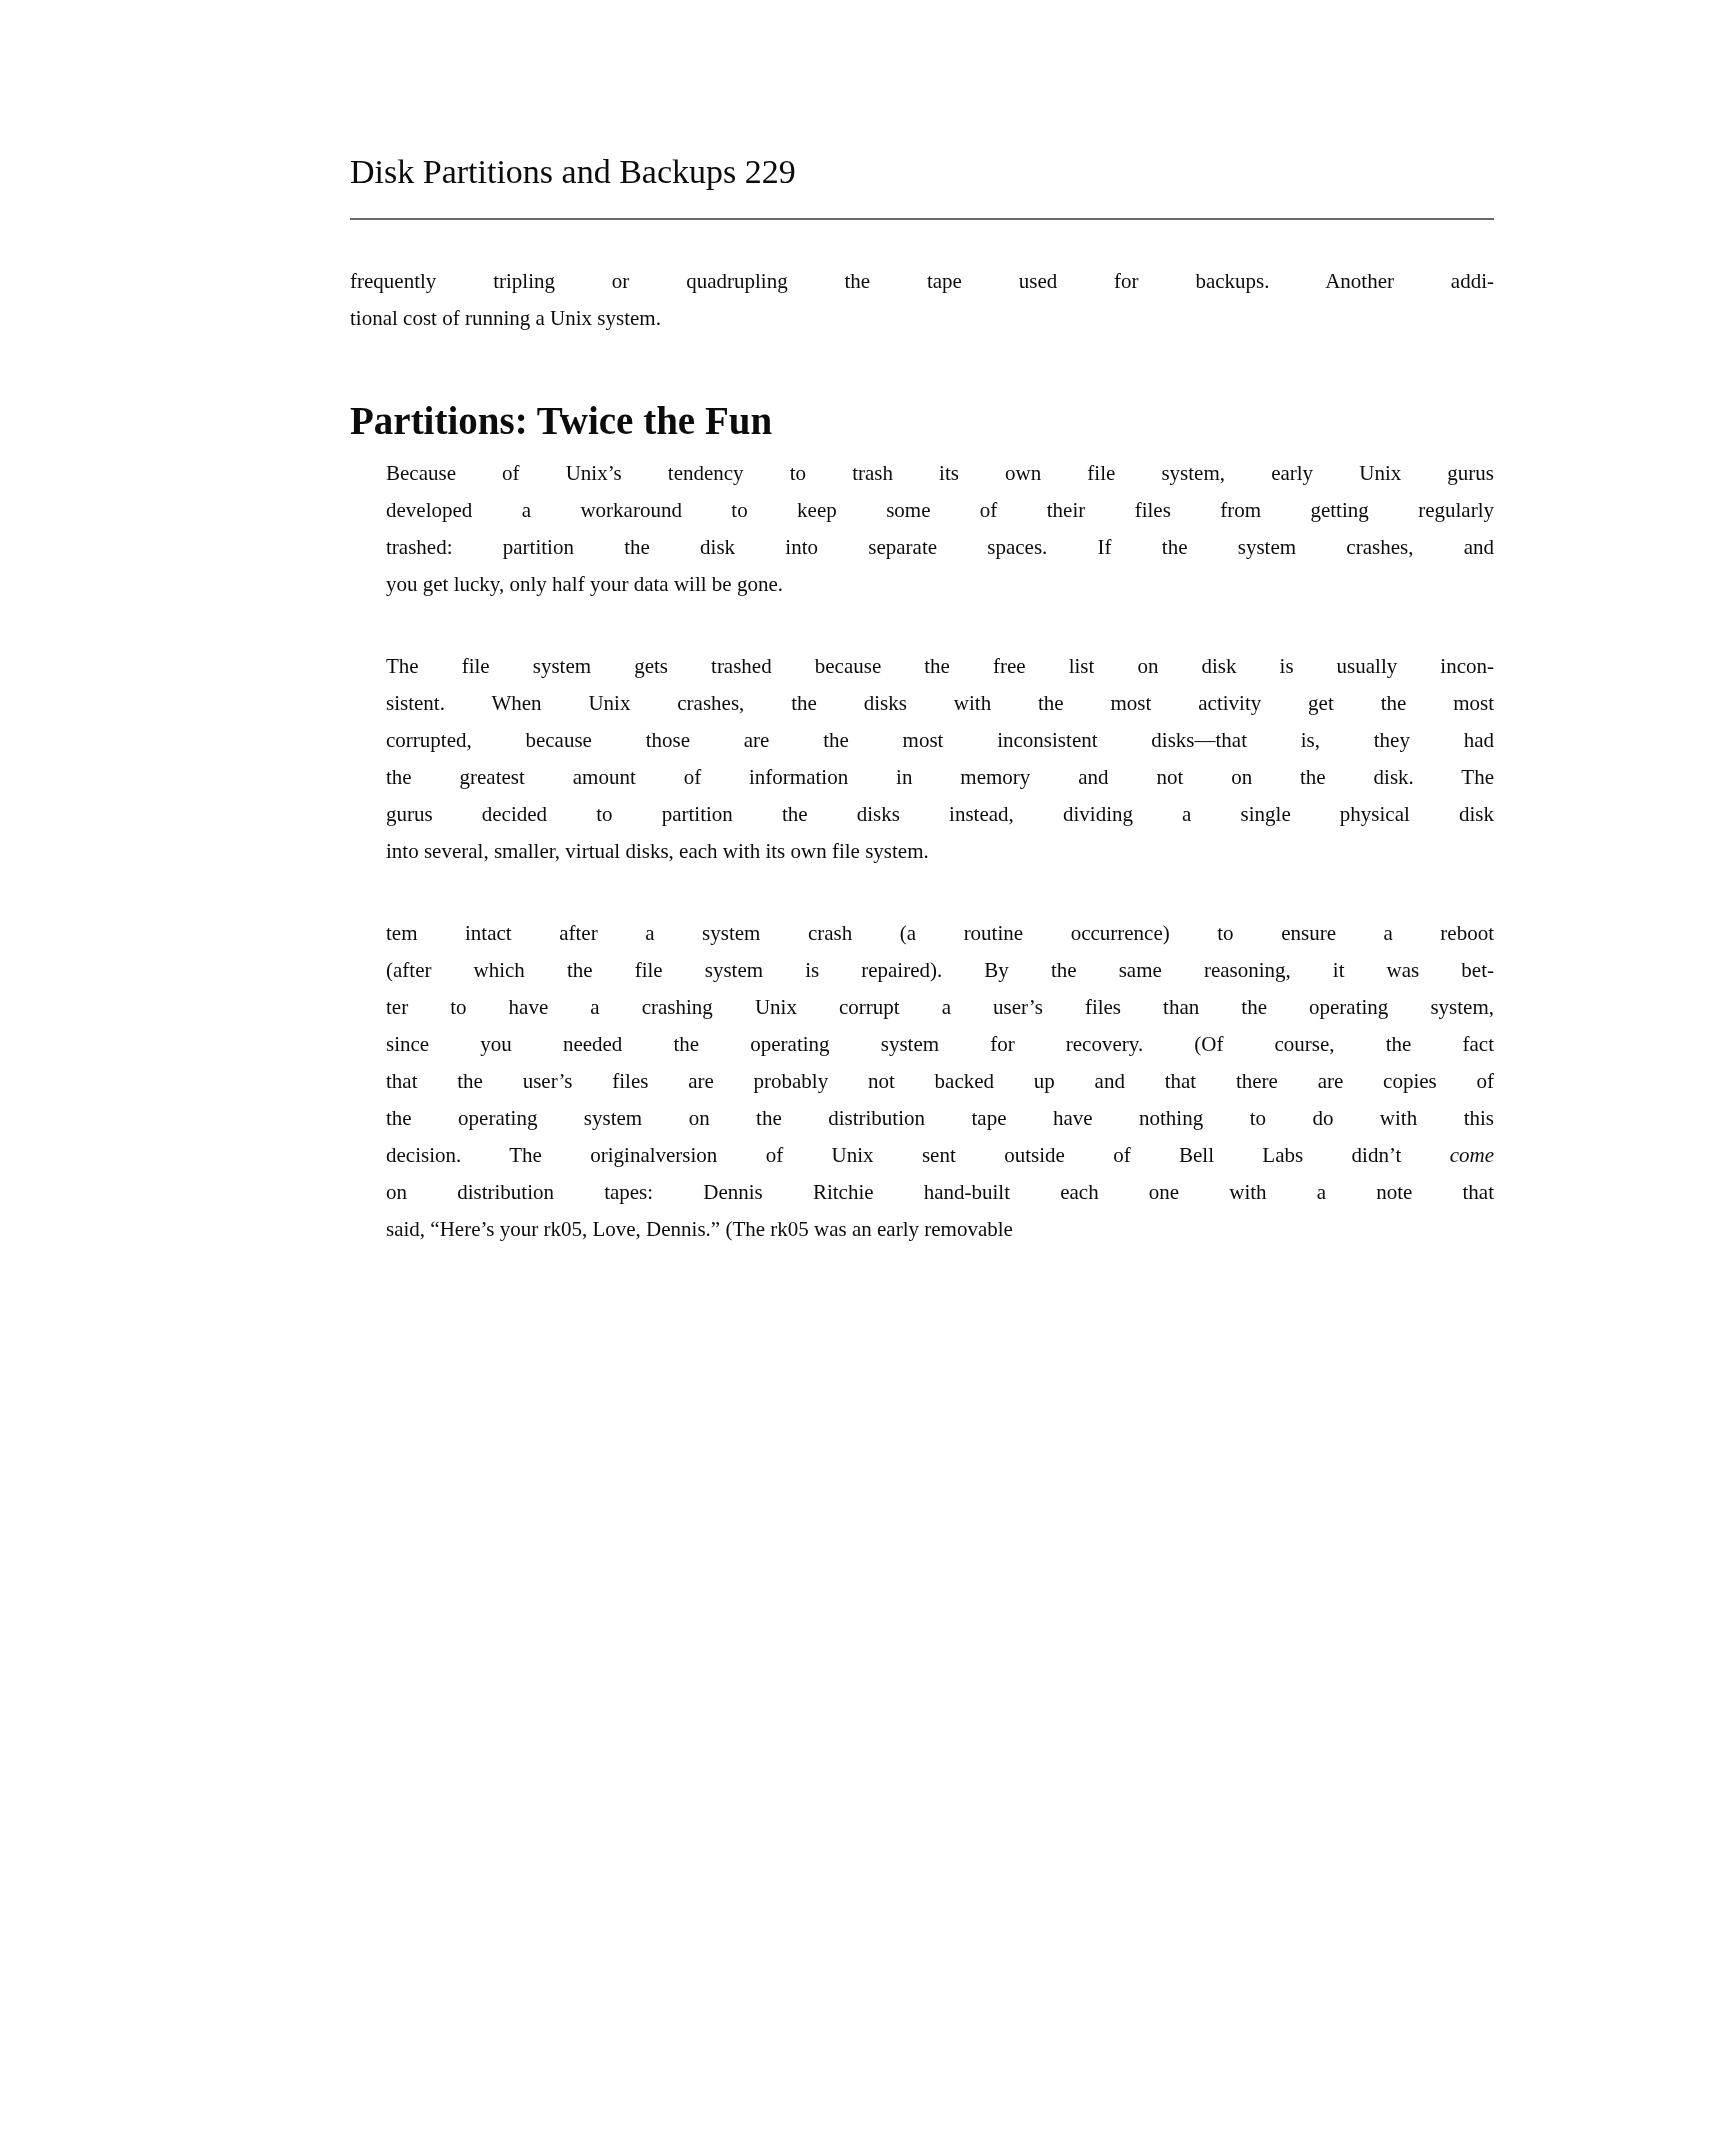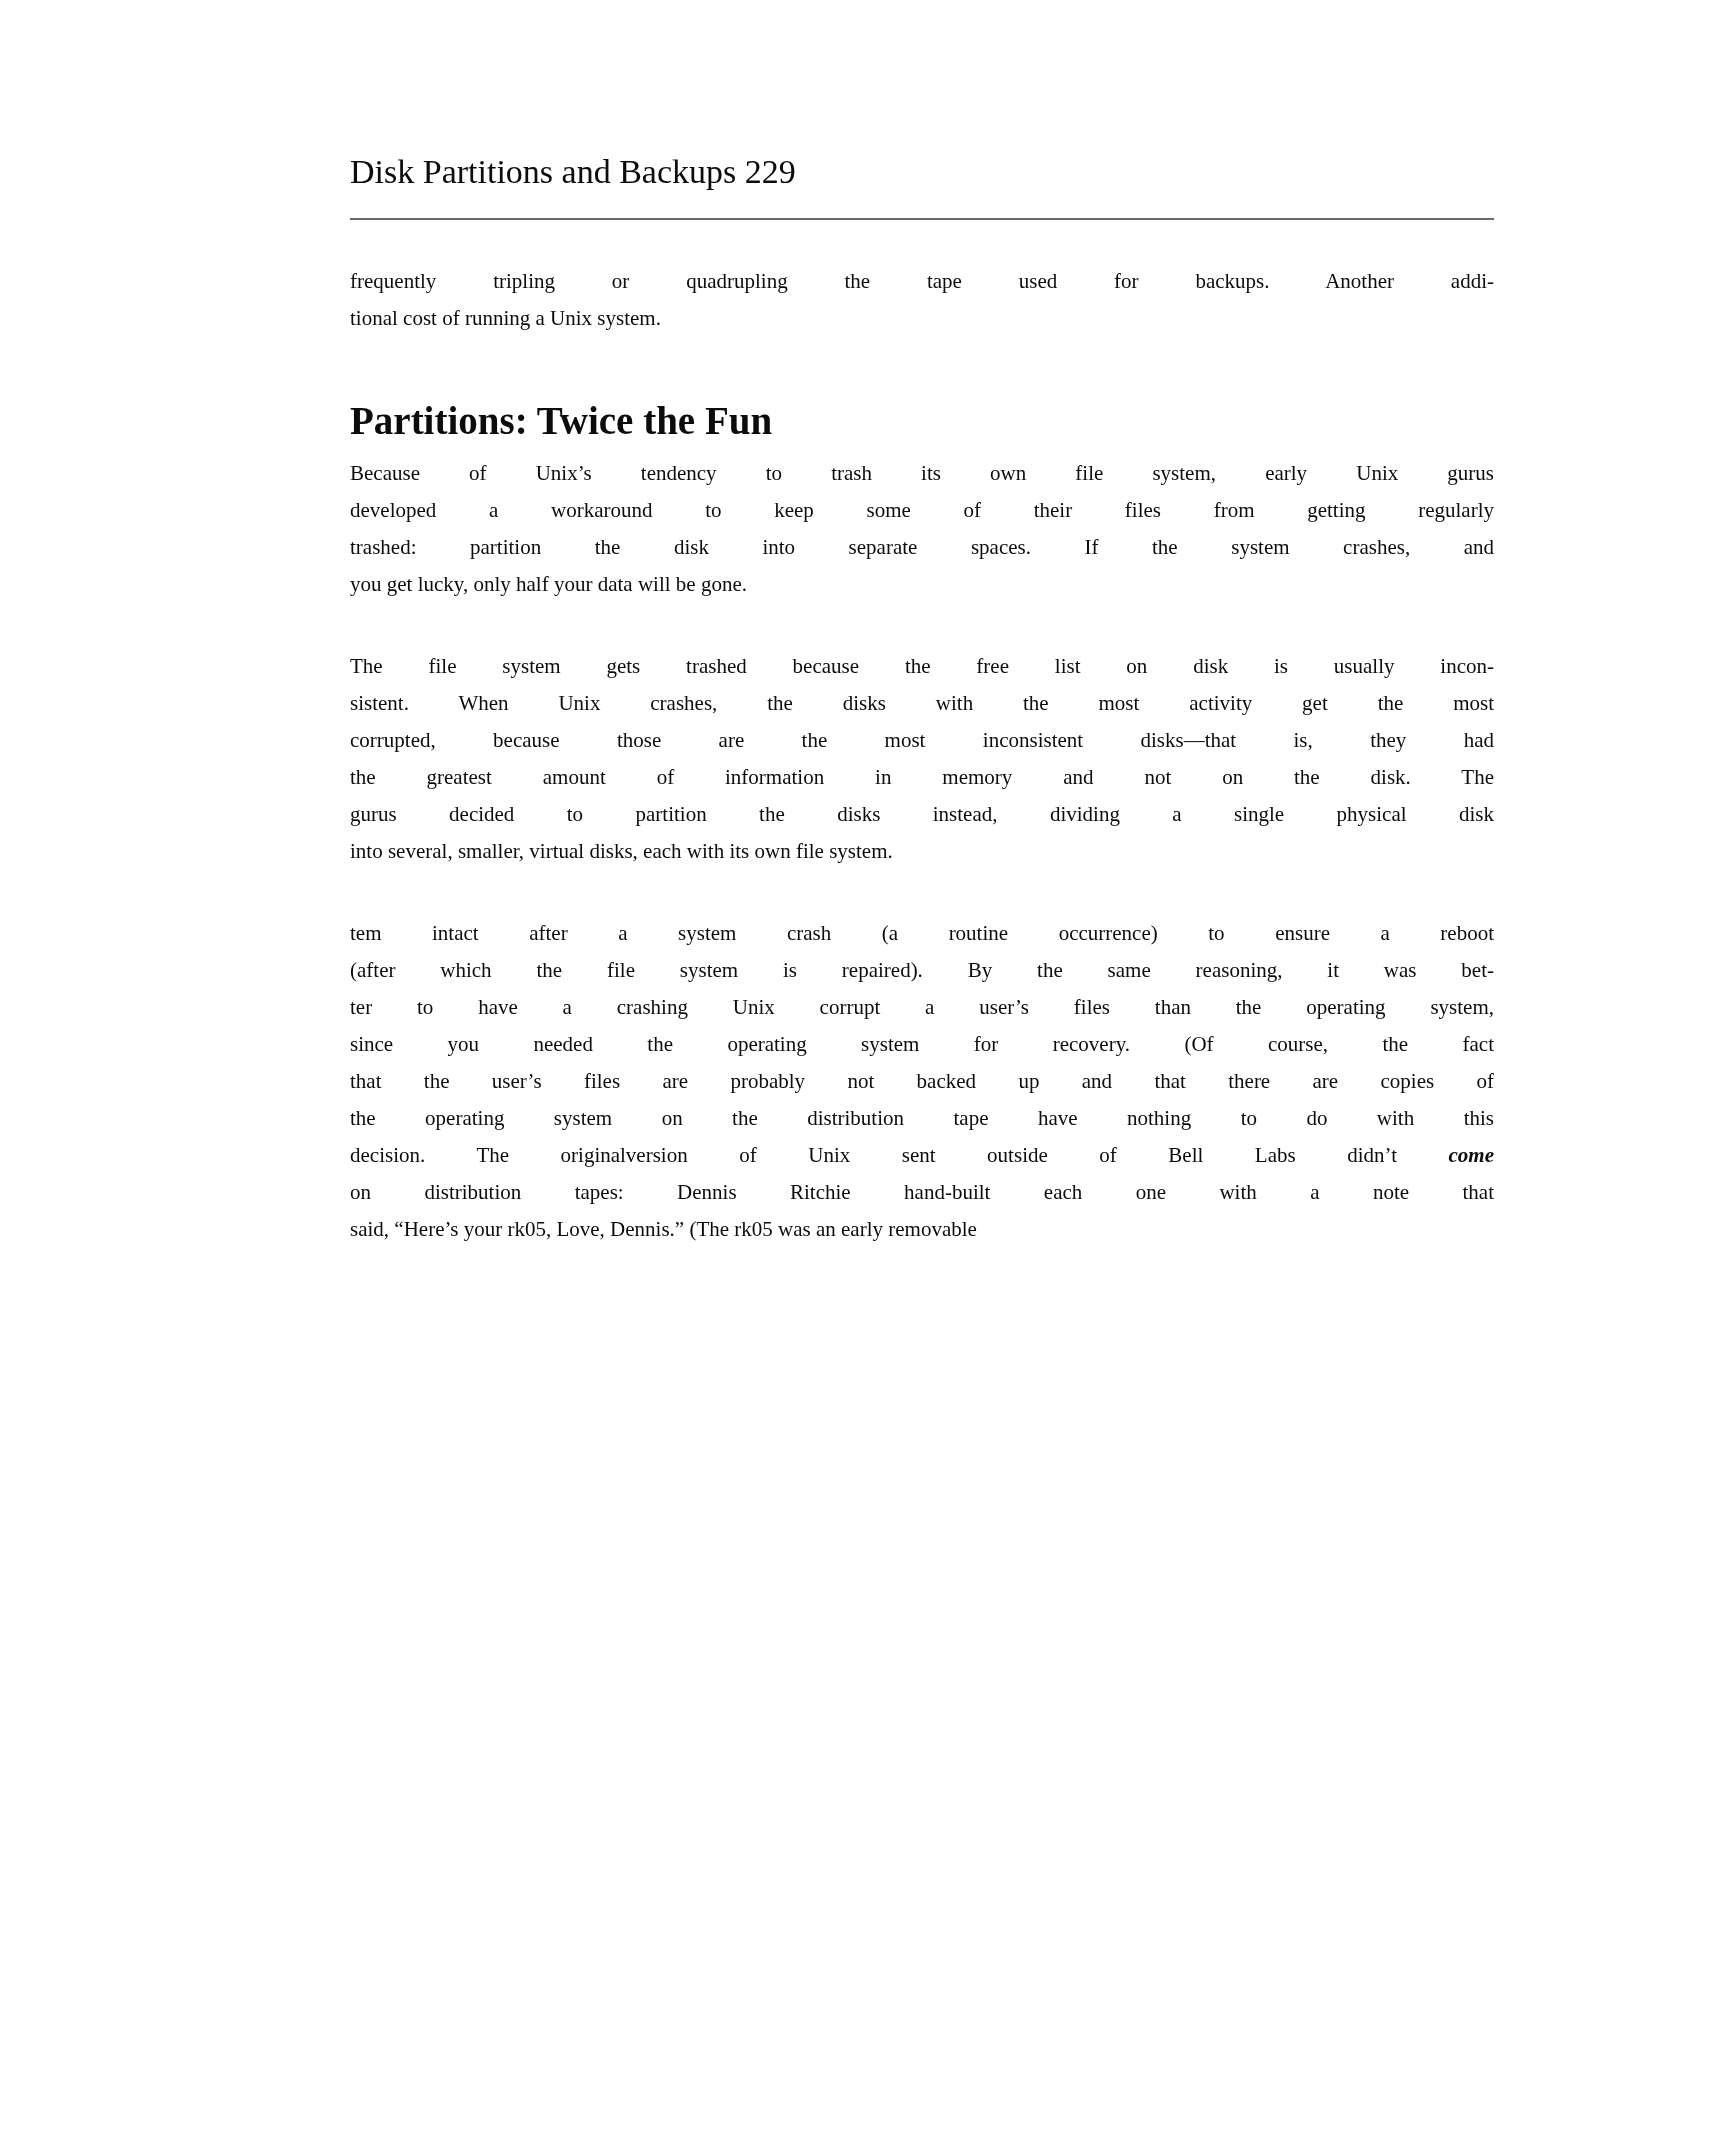--- a/index.html
+++ b/index.html
@@ -37,20 +37,21 @@
     position: absolute;
     left: 350px;
     top: 263px;
     width: 1144px;
   }
   .paragraph {
     margin: 0;
   }
   .content > * + .paragraph {
     margin-top: 45px;
+    margin-left: 36px;
   }
   .section-heading {
     margin: 64px 0 0 0;
     font-size: 39px;
     font-weight: bold;
     line-height: 39px;
     text-align: left;
   }
   .content > .section-heading + .paragraph {
     margin-top: 14.6px;
@@ -59,21 +60,20 @@
     font-size: 21px;
     line-height: 37px;
     text-align: justify;
     text-align-last: justify;
   }
   .line.para-last {
     text-align-last: left;
   }
   .italic {
     font-style: italic;
-    font-weight: bold;
   }
 </style>
 </head>
 <body>
 
 <div class="running-header"><span>Disk Partitions and Backups</span> <span>229</span></div>
 
 <div class="header-rule"></div>
 
 <div class="content" id="content">

